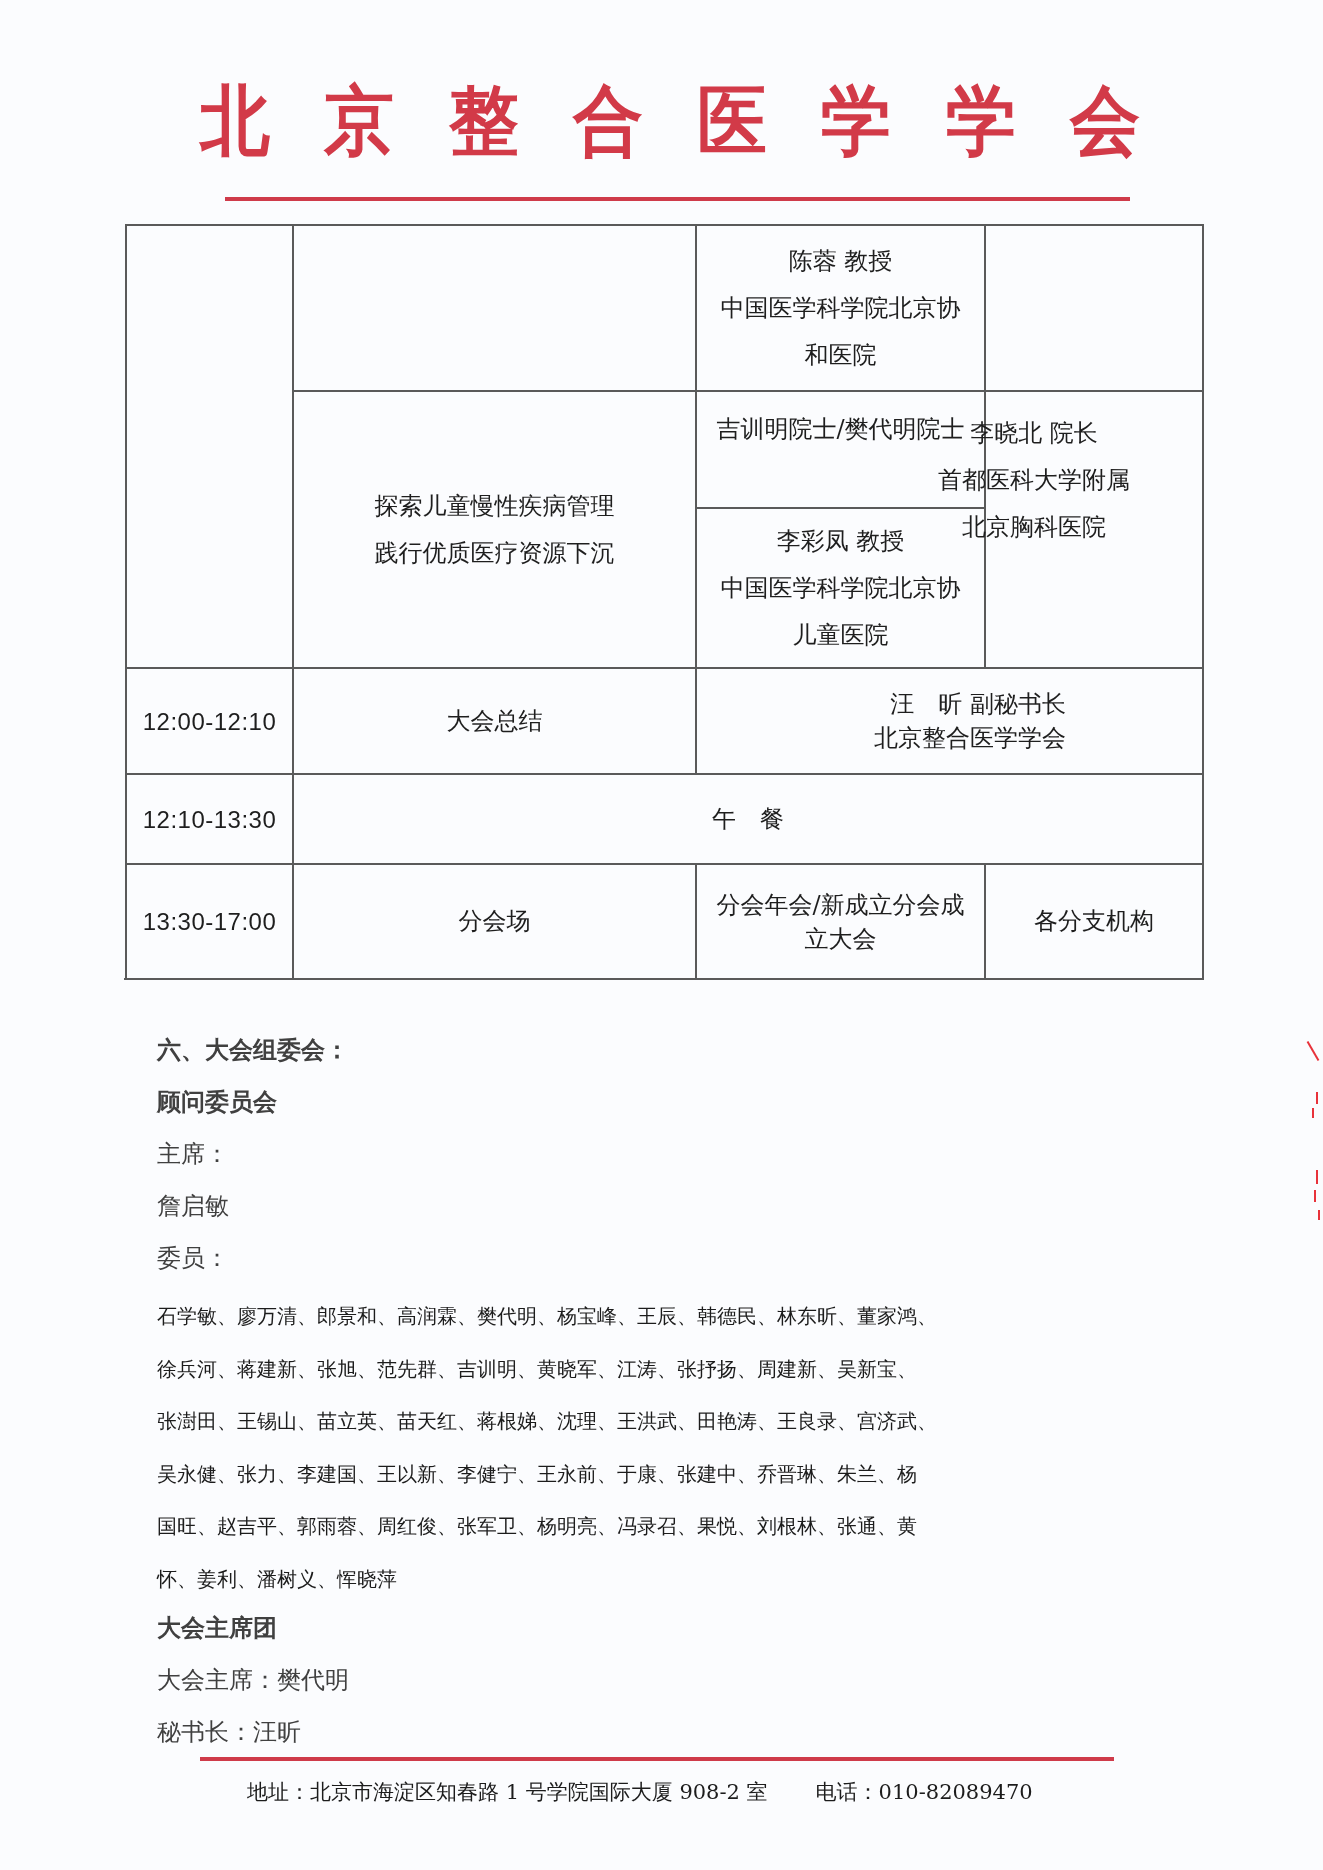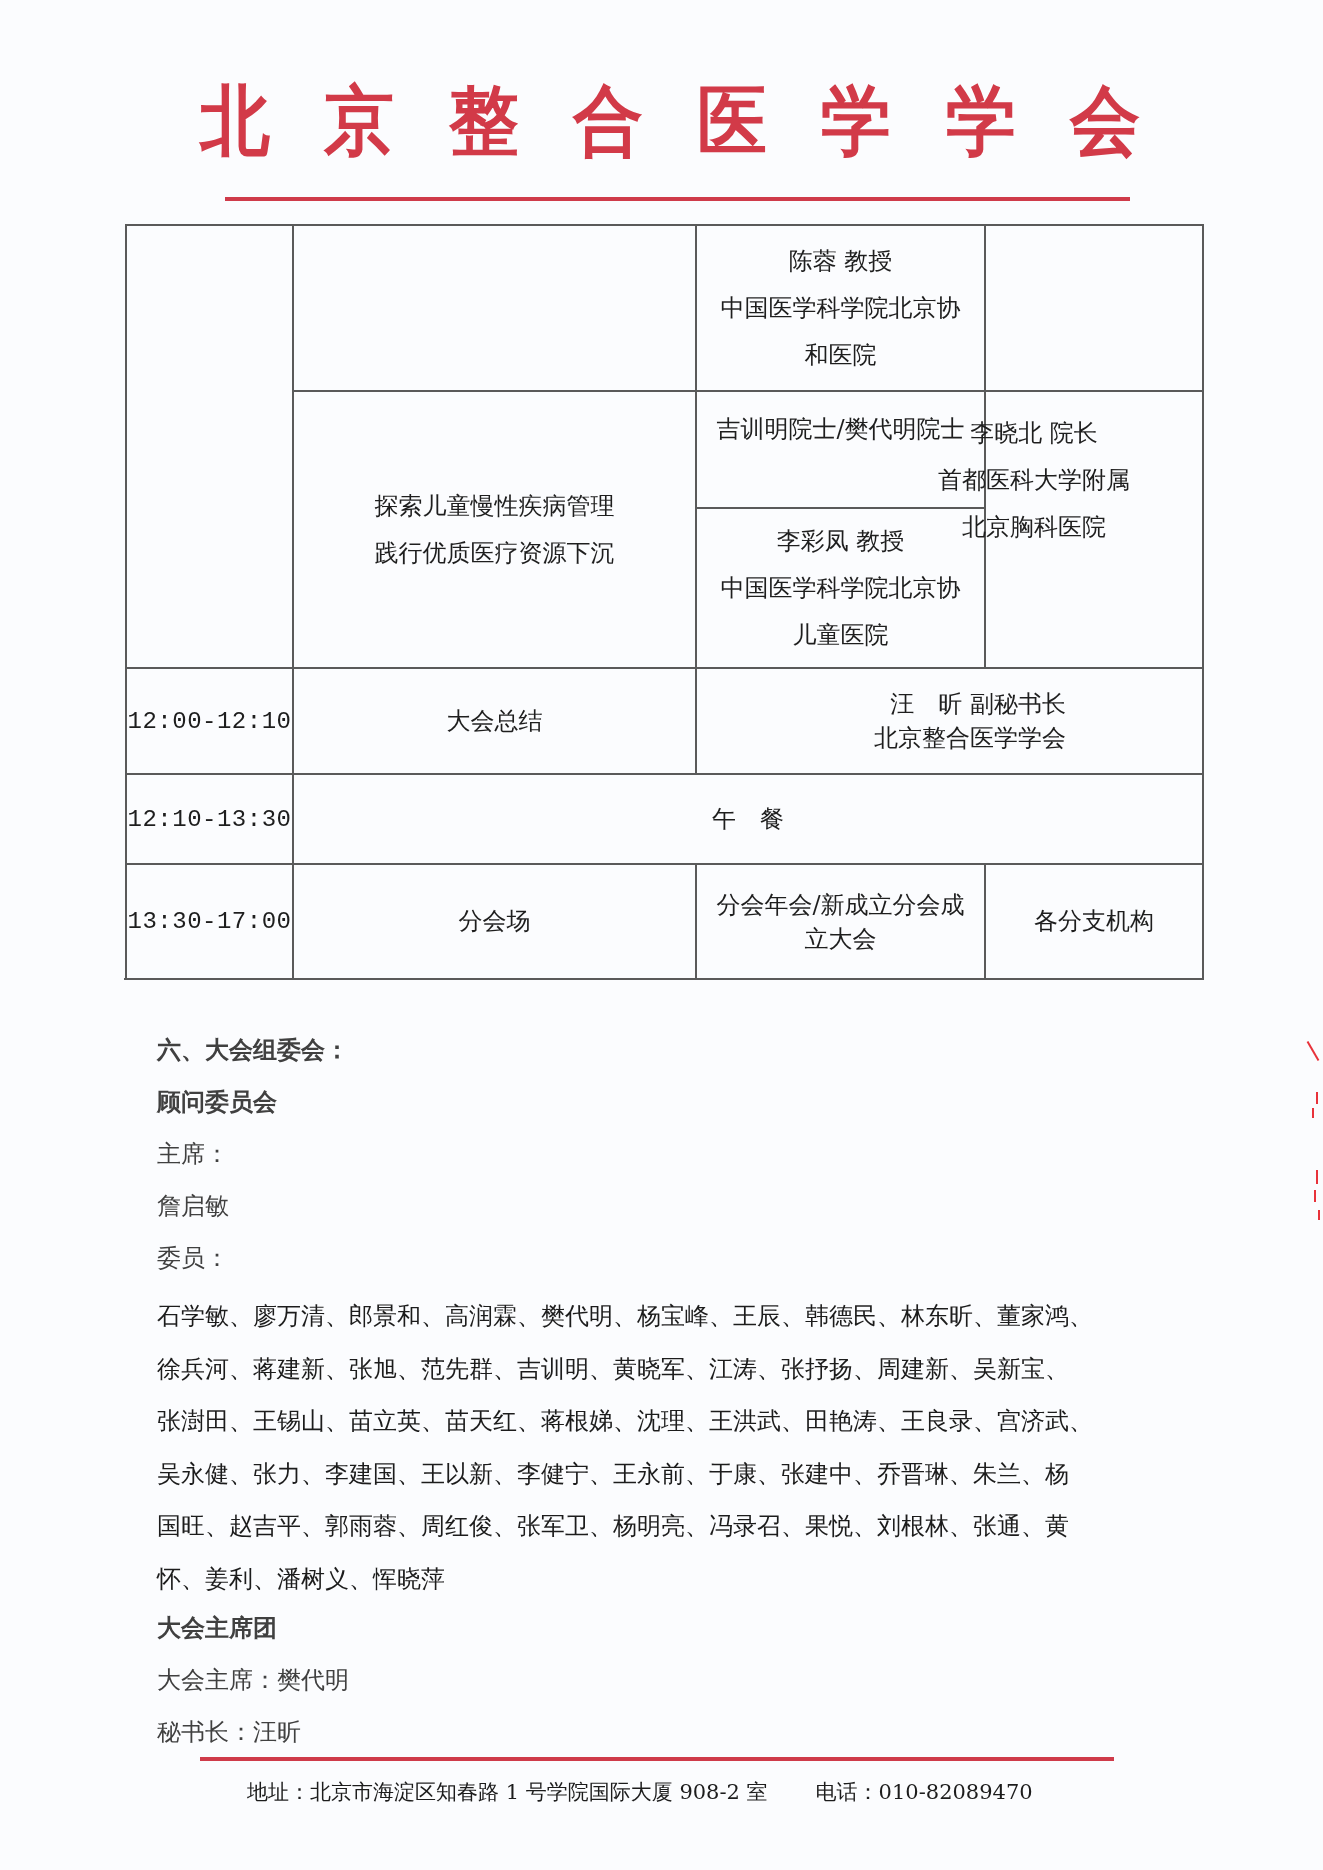--- a/index.html
+++ b/index.html
@@ -64,36 +64,36 @@
     }
     .cell.top-align { justify-content: flex-start; padding-top: 8px; }
     .cell .line { display: block; white-space: nowrap; }
     .cell.tight { line-height: 34px; }
     .hline, .vline {
       position: absolute;
       background: #5a5a5a;
     }
     .hline { height: 2px; }
     .vline { width: 2px; }
-    .time { font-family: Liberation Mono, monospace; font-size: 24px; letter-spacing: 0.5px; }
+    .time { font-family: Liberation Sans, sans-serif; font-size: 24px; letter-spacing: 0.5px; }
 
     .body-text {
       position: absolute;
       left: 157px;
       font-size: 24px;
       color: #404040;
       white-space: nowrap;
     }
     .body-text.bold { font-weight: bold; font-family: "DejaVu Sans", "Liberation Sans", sans-serif; }
     .members {
       position: absolute;
       left: 157px;
       top: 1290px;
       width: 1050px;
-      font-size: 24px;
+      font-size: 20px;
       line-height: 52.5px;
     }
     .members .mline { display: block; white-space: nowrap; }
     .footer {
       position: absolute;
       left: 247px;
       top: 1778px;
       font-size: 21px;
       white-space: nowrap;
       color: #1c1c1c;

